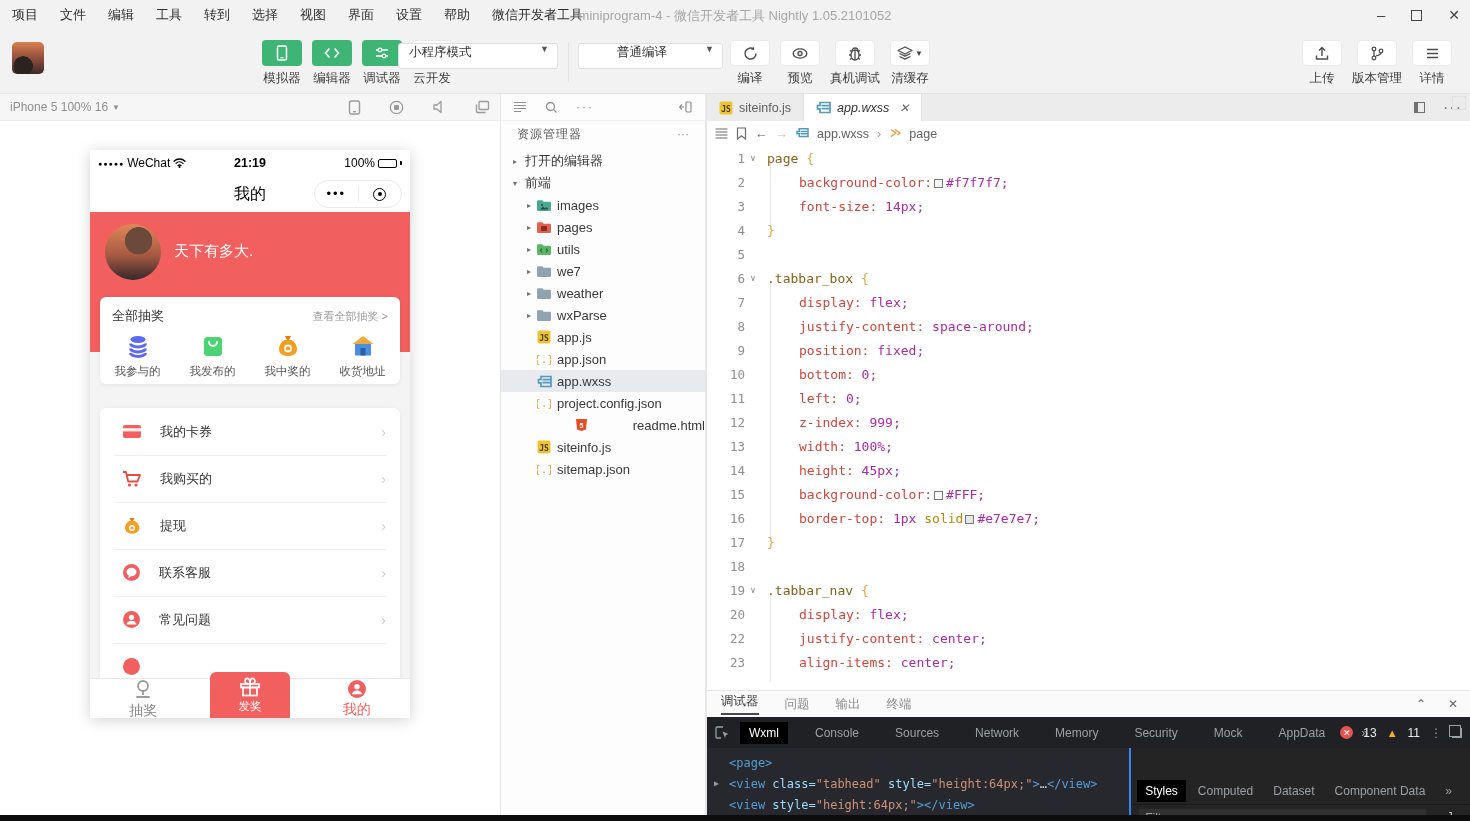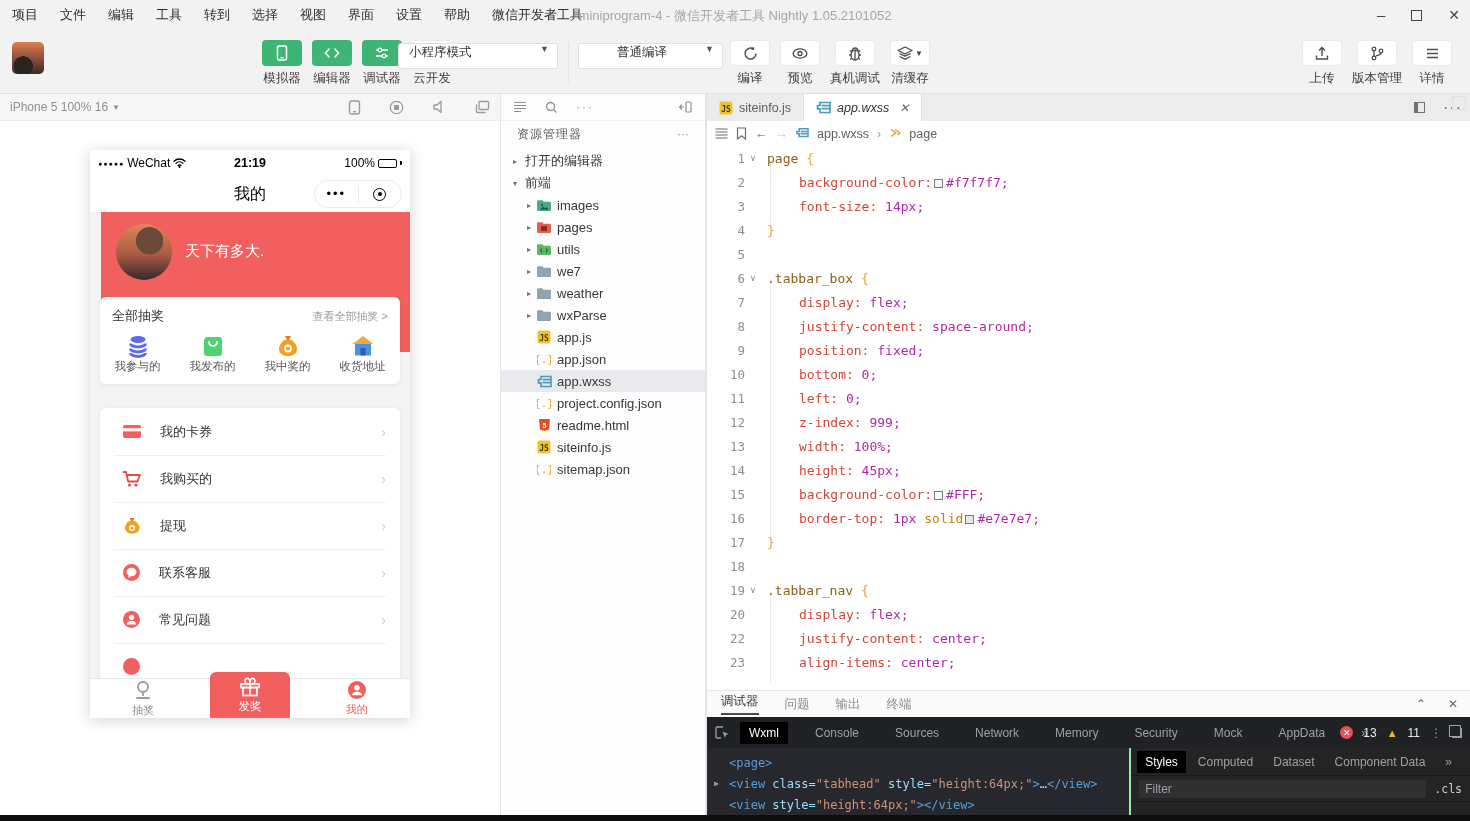--- a/index.html
+++ b/index.html
@@ -56,41 +56,41 @@
   .batt-fill { width:100%; height:100%; background:#000; border-radius:1px; }
   .batt-nub { width:2px; height:4px; background:#000; border-radius:0 1px 1px 0; }
   .p-nav { position:absolute; left:0; top:26px; width:100%; height:36px; background:#fff; }
   .p-title { position:absolute; left:50%; top:8px; transform:translateX(-50%); font-size:16px; color:#000; }
   .capsule { position:absolute; right:8px; top:4px; width:88px; height:28px; border:1px solid #ebebeb; border-radius:15px; background:#fff; display:flex; align-items:center; }
   .cap-dots { flex:1; text-align:center; font-size:13px; letter-spacing:2px; color:#000; line-height:10px; }
   .cap-div { width:1px; height:16px; background:#ececec; }
   .cap-target { flex:1; display:flex; align-items:center; justify-content:center; }
   .cap-ring { width:13px; height:13px; border:1.6px solid #000; border-radius:50%; display:flex; align-items:center; justify-content:center; }
   .cap-dot { width:4.5px; height:4.5px; background:#000; border-radius:50%; }
-  .p-header { position:absolute; left:11px; top:62px; width:100%; height:140px; background:#f15f5f; }
+  .p-header { position:absolute; left:0; top:62px; width:100%; height:140px; background:#f15f5f; }
   .p-avatar { position:absolute; left:15px; top:12px; width:56px; height:56px; border-radius:50%;
               background:radial-gradient(circle at 60% 30%, #6b4a3a 0 26%, transparent 27%),
                          linear-gradient(180deg,#e0875a 0%, #a85a42 55%, #35282a 100%); }
   .p-name { position:absolute; left:84px; top:30px; color:#fff; font-size:15px; }
   .p-card { position:absolute; left:10px; width:300px; background:#fff; border-radius:6px; box-shadow:0 1px 5px rgba(0,0,0,.07); }
   .card-lottery { top:147px; height:87px; }
   .cl-head { display:flex; align-items:center; padding:10px 12px 4px 12px; }
   .cl-title { font-size:13px; color:#333; flex:1; }
   .cl-more { font-size:11px; color:#999; }
   .cl-items { display:flex; padding-top:4px; }
-  .cl-item { flex:1; display:flex; flex-direction:column; align-items:center; }
+  .cl-item { flex:1; display:flex; flex-direction:column; align-items:center; gap:5px; }
   .cl-item .lbl { font-size:11.5px; color:#555; }
   .card-menu { top:258px; height:274px; }
   .pm-item { height:47px; display:flex; align-items:center; padding:0 14px 0 22px; position:relative; }
   .pm-item + .pm-item::before { content:""; position:absolute; left:14px; right:14px; top:0; height:1px; background:#f0f0f0; }
   .pm-label { font-size:13px; color:#333; margin-left:18px; flex:1; }
   .pm-chev { color:#ccc; font-size:14px; }
   .p-tabbar { position:absolute; left:0; bottom:0; width:100%; height:40px; background:#fff; border-top:1px solid #e7e7e7; display:flex; z-index:5; }
   .pt-item { flex:1; display:flex; flex-direction:column; align-items:center; justify-content:center; gap:2px; }
-  .pt-item .lbl { font-size:11px; color:#8a8a8a; }
+  .pt-item .lbl { font-size:14px; color:#8a8a8a; }
   .pt-item.hl .lbl { color:#f15f5f; }
   .pt-center { position:absolute; left:120px; bottom:0; width:80px; height:46px; background:#f15f5f; border-radius:6px 6px 0 0; display:flex; flex-direction:column; align-items:center; justify-content:center; gap:2px; z-index:6; }
   .pt-center .lbl { color:#fff; font-size:11.5px; }
 
   
   .explorer { position:absolute; left:500px; top:94px; width:206px; bottom:6px; background:#fdfdfd; border-left:1px solid #e6e6e6; border-right:1px solid #e6e6e6; }
   .ex-topbar { position:absolute; left:0; top:0; width:100%; height:27px; border-bottom:1px solid #f0f0f0; display:flex; align-items:center; color:#8f8f8f; }
   .ex-topbar .ic { margin-left:18px; }
   .ex-collapse { position:absolute; right:12px; }
   .ex-header { position:absolute; left:0; top:27px; width:100%; height:26px; display:flex; align-items:center; font-size:12px; color:#5a5a5a; }
@@ -136,26 +136,26 @@
   .dt-tab { padding:4px 9px; }
   .dt-tab.active { background:#000; color:#fff; }
   .dt-right { position:absolute; right:8px; display:flex; align-items:center; gap:10px; }
   .err-badge { width:13px; height:13px; border-radius:50%; background:#e55353; color:#fff; font-size:9px; display:flex; align-items:center; justify-content:center; }
   .warn-badge { color:#f0b429; font-size:11px; }
   .cnt { color:#e8eaed; }
   .dt-vdots { color:#9aa0a6; letter-spacing:0; }
   .undock { width:10px; height:10px; border:1.2px solid #9aa0a6; position:relative; }
   .undock::before { content:""; position:absolute; left:-4px; top:-4px; width:10px; height:10px; border:1.2px solid #9aa0a6; background:#202124; }
   .dt-body { position:absolute; left:0; top:58px; width:100%; bottom:6px; background:#26282d; display:flex; }
-  .wxml-pane { width:436px; height:100%; overflow:hidden; font-family:"DejaVu Sans Mono", monospace; font-size:12px; padding-top:4px; border-right:2px solid #86efac; }
+  .wxml-pane { width:436px; height:100%; overflow:hidden; font-family:"DejaVu Sans Mono", monospace; font-size:12px; padding-top:4px; border-right:2px solid #3b82f6; }
   .wx-line { height:21px; display:flex; align-items:center; white-space:pre; padding-left:22px; position:relative; }
   .wx-line .arr { position:absolute; left:7px; color:#9aa0a6; font-size:8px; }
   .wx-t { color:#569cd6; } .wx-a { color:#9cdcfe; } .wx-s { color:#ce9178; } .wx-w { color:#d4d4d4; }
   .styles-pane { flex:1; height:100%; background:#242424; }
-  .sp-tabs { height:28px; display:flex; align-items:center; gap:4px; padding-left:6px; font-size:12px; color:#9aa0a6; border-bottom:1px solid #1a1a1a; }
+  .sp-tabs { height:28px; display:flex; align-items:center; gap:4px; padding-left:6px; font-size:12px; color:#9aa0a6; border-bottom:1px solid #1a1a1a;margin-top:29px; }
   .sp-tab { padding:4px 8px; white-space:nowrap; }
   .sp-tab.active { background:#000; color:#fff; }
   .sp-more { margin-left:auto; margin-right:10px; }
   .filter-row { height:26px; display:flex; align-items:center; padding:0 8px; gap:8px; border-bottom:1px solid #1a1a1a; }
   .filter-input { flex:1; height:18px; background:#303030; color:#9aa0a6; font-size:12px; display:flex; align-items:center; padding-left:6px; }
   .cls-btn { color:#d0d0d0; font-size:11.5px; font-family:"DejaVu Sans Mono", monospace; }
   .bottom-strip { position:absolute; left:0; bottom:0; width:100%; height:6px; background:#0d0d0d; z-index:20; }
 
   .ic { display:inline-flex; align-items:center; justify-content:center; }
   .ic svg { display:block; }
@@ -667,21 +667,21 @@
         </div>
         <div class="tree-row" style="padding-left: 22px;">
           <span class="tr-arrow"></span>
           <span class="tr-icon">
             <svg width="14" height="14" viewBox="0 0 14 14">
               <text x="7" y="11" font-size="11" font-family="DejaVu Sans Mono,monospace" fill="#e6a23c" text-anchor="middle">{.}</text>
             </svg>
           </span>
           <span class="tr-label">project.config.json</span>
         </div>
-        <div class="tree-row" style="padding-left: 22px;">
+        <div class="tree-row" style="padding-left: 22px; justify-content: space-between;">
           <span class="tr-arrow"></span>
           <span class="tr-icon">
             <svg width="13" height="14" viewBox="0 0 13 14">
               <path d="M1 1h11l-1 10.5L6.5 13 2 11.5z" fill="#e44d26"></path>
               <text x="6.5" y="9.5" font-size="7" fill="#fff" text-anchor="middle" font-weight="bold">5</text>
             </svg>
           </span>
           <span class="tr-label">readme.html</span>
         </div>
         <div class="tree-row" style="padding-left: 22px;">

